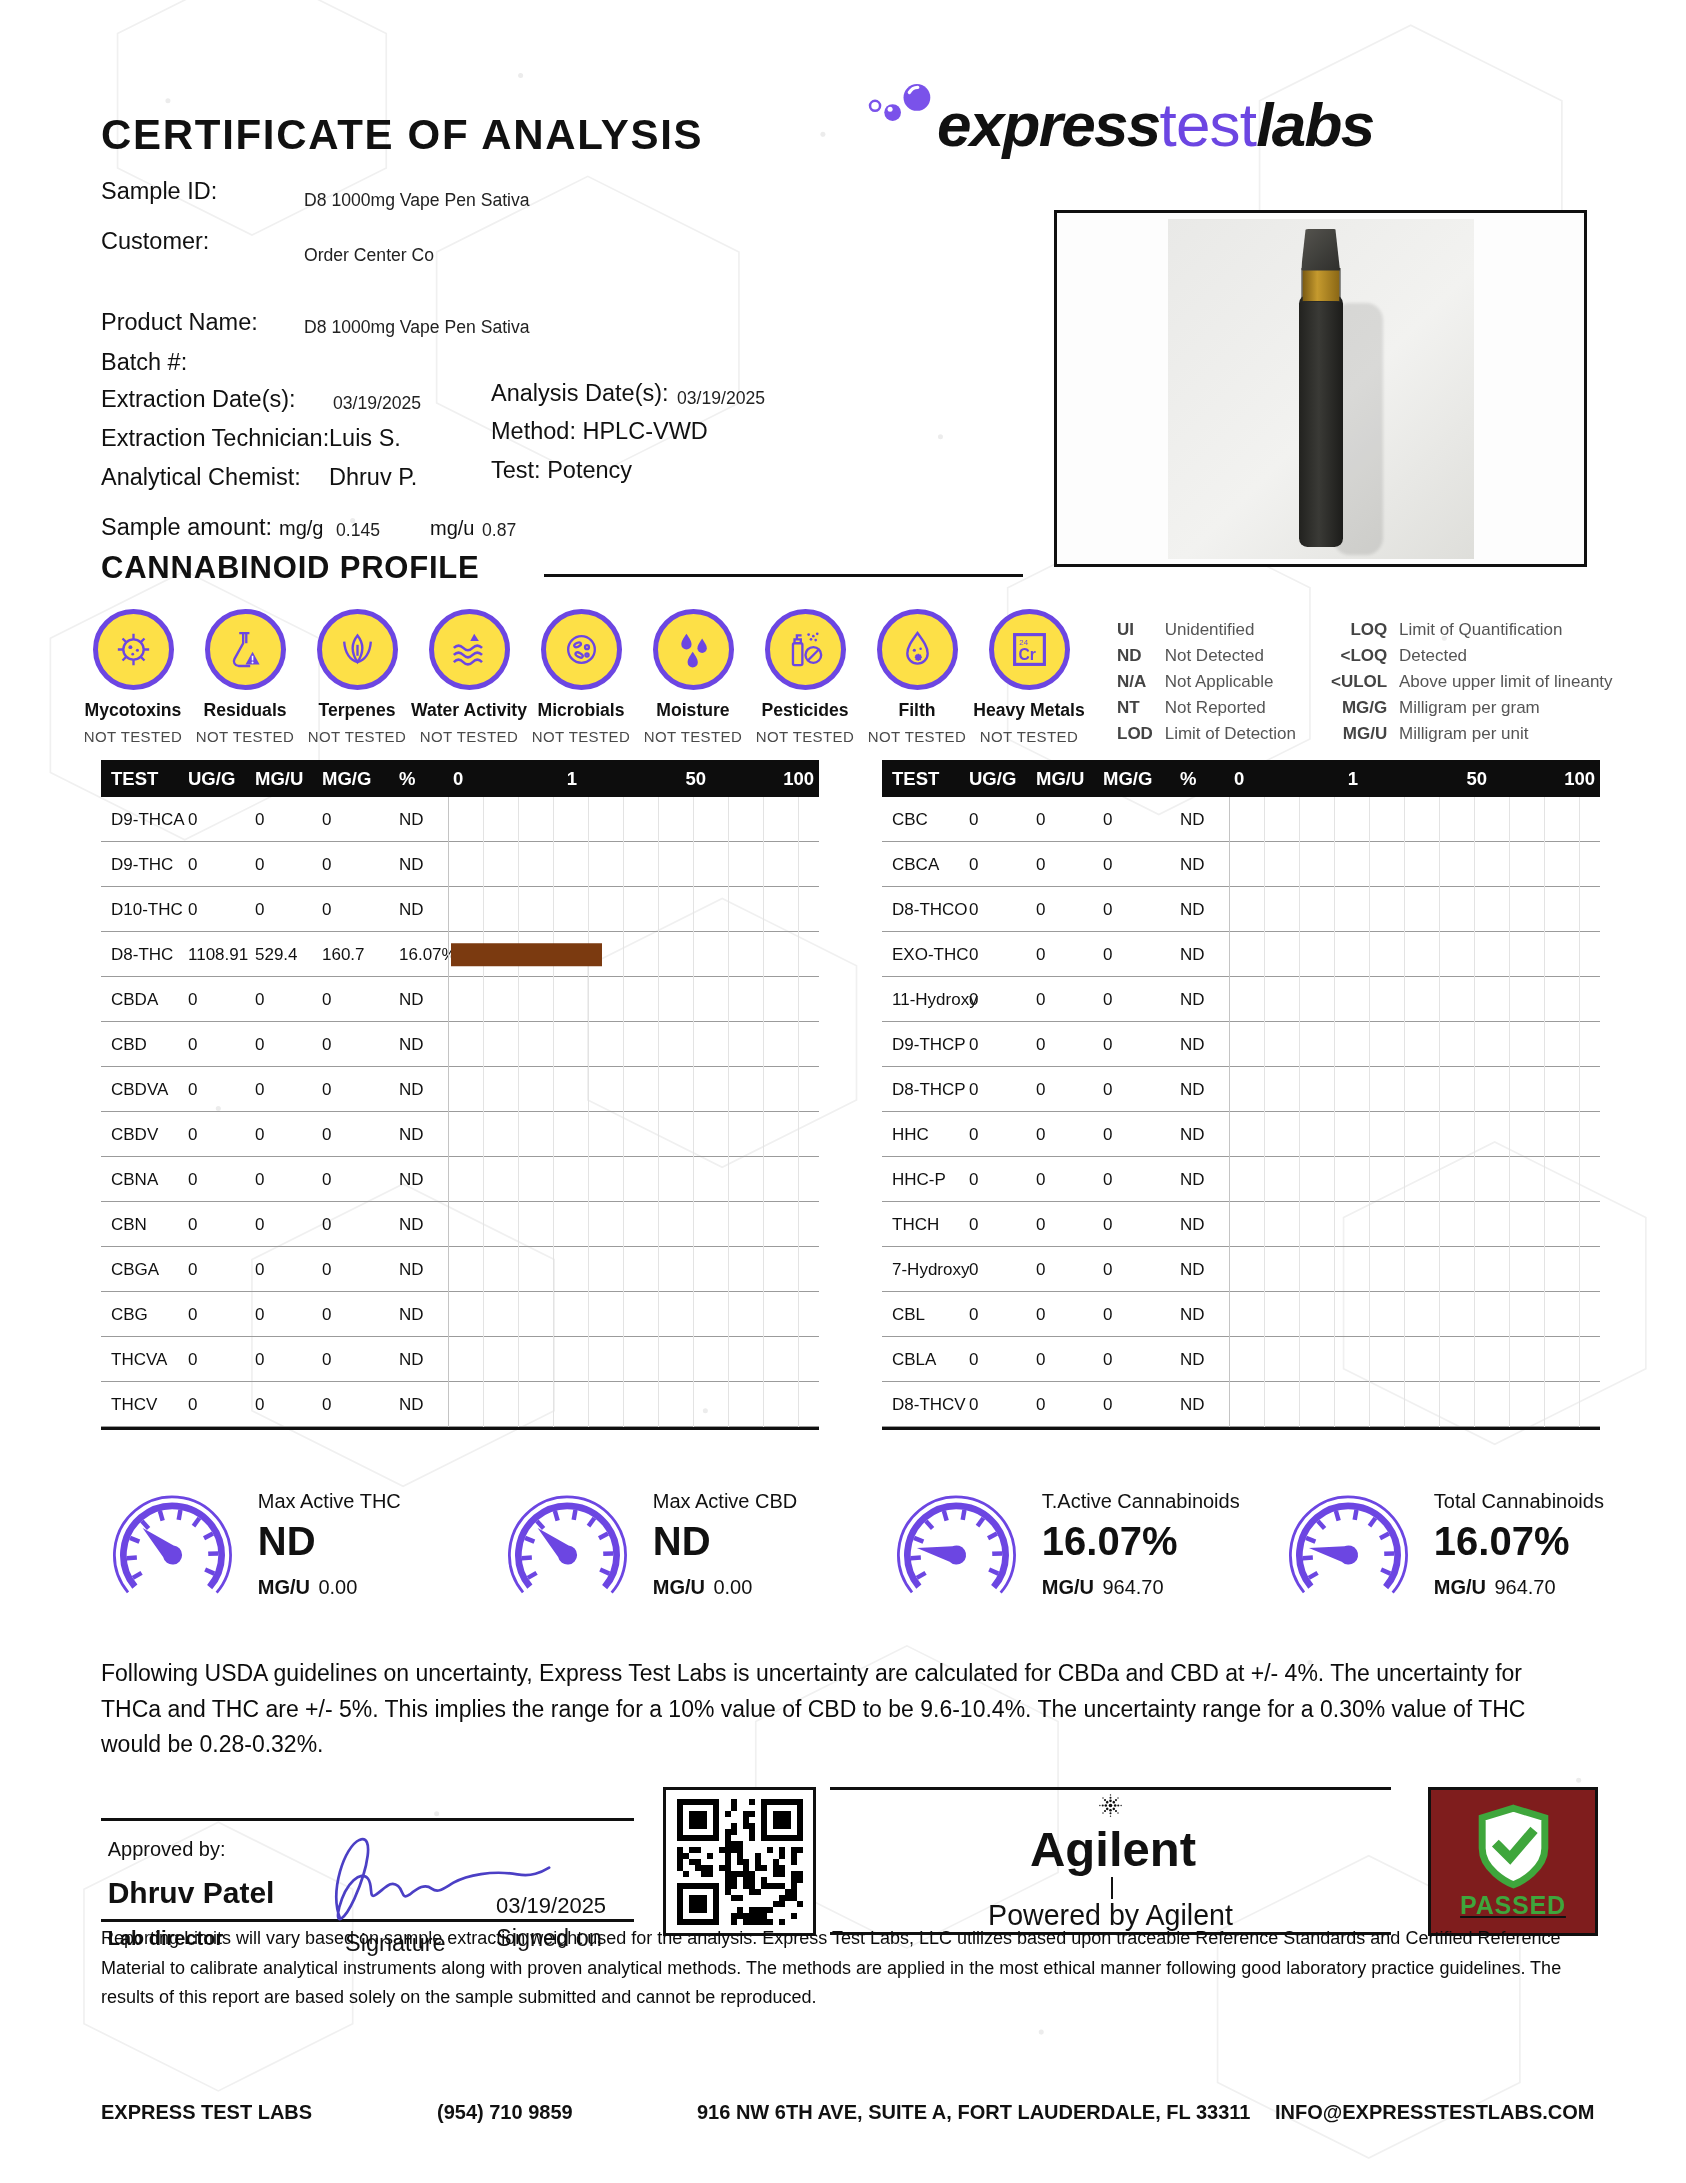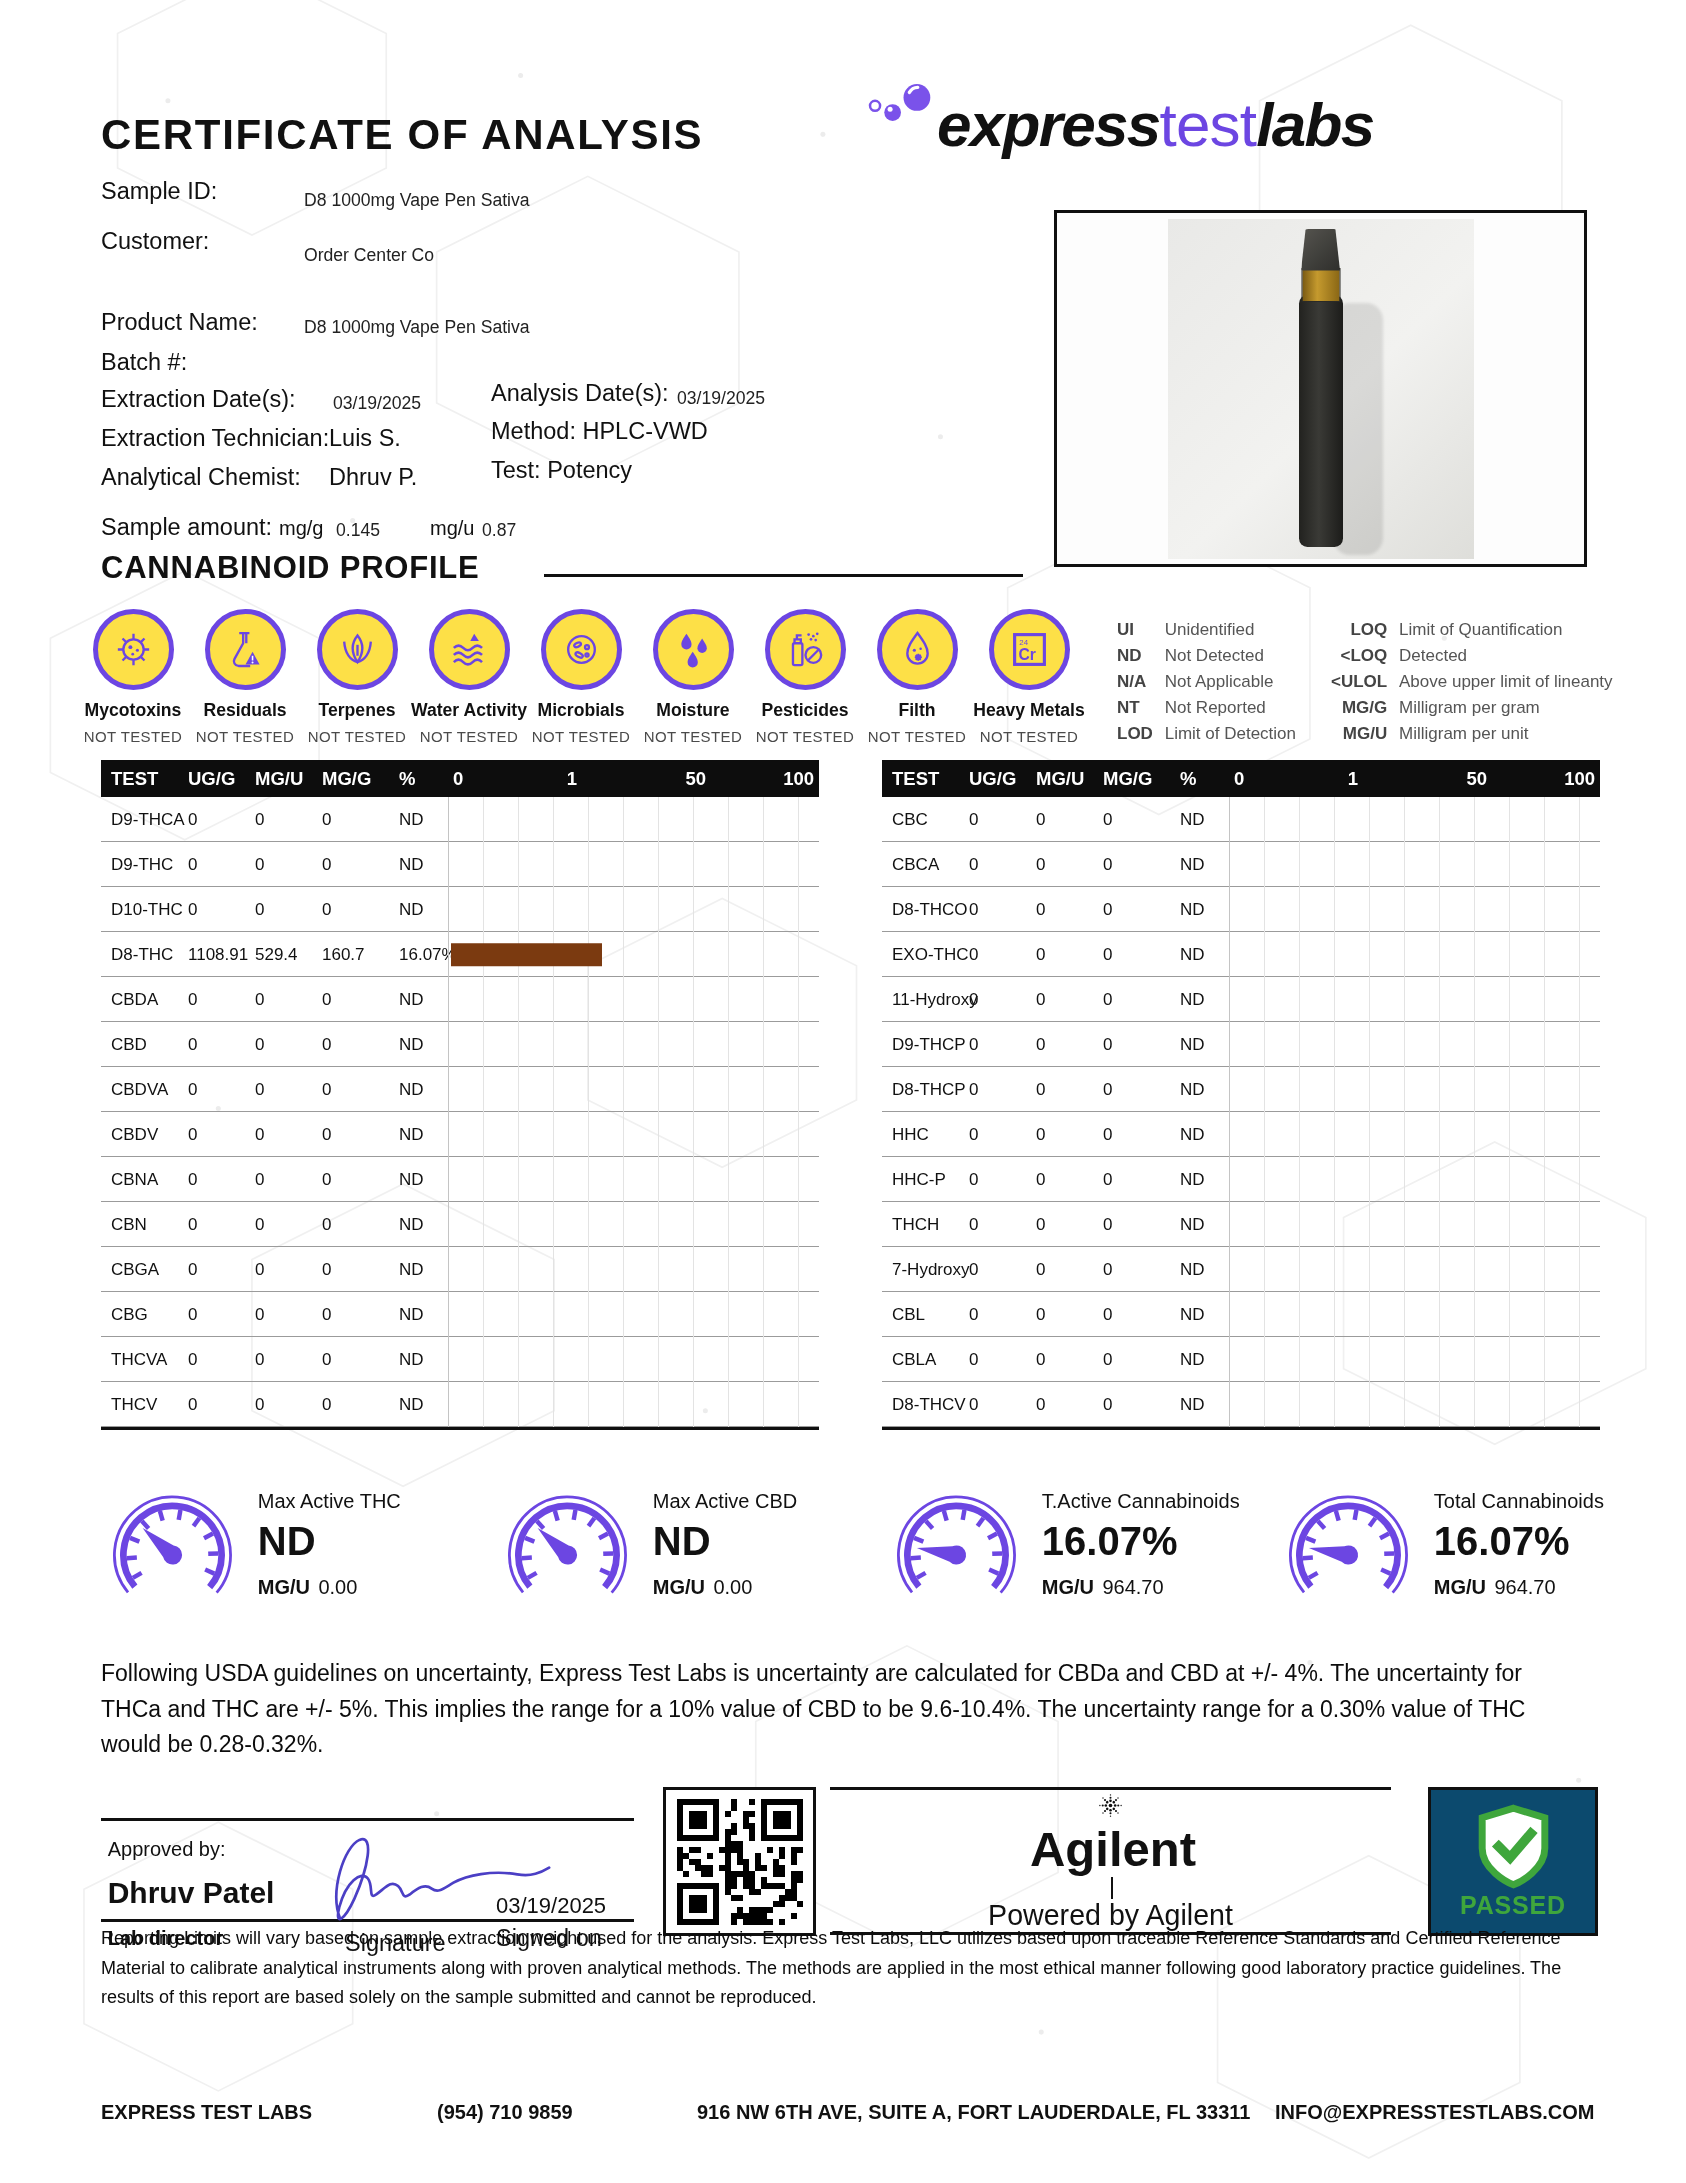--- a/index.html
+++ b/index.html
@@ -80,21 +80,21 @@
   .role { position:absolute; left:6.7px; top:106px; font-size:20px; font-weight:700; }
   .sig { position:absolute; left:193px; top:6.7px; width:277px; height:101px; }
   .sig-label { position:absolute; left:244px; top:109px; font-size:23.5px; }
   .signed-date { position:absolute; left:395px; top:72px; font-size:22px; }
   .signed-on { position:absolute; left:395px; top:104px; font-size:23.5px; }
   .qr-box { position:absolute; left:663px; top:1787px; width:153px; height:149px; border:3.4px solid #101010; display:flex; align-items:center; justify-content:center; background:#fff; }
   .agilent { position:absolute; left:830px; top:1787px; width:561px; height:148px; border-top:3.4px solid #101010; border-bottom:3.4px solid #101010; display:flex; align-items:center;flex-direction:column; }
   .agilent-name { font-size:49px; font-weight:800; margin-left:5px; }
   .ag-div { width:2.5px; height:77px; background:#111; margin:0 22px 0 25px; }
   .powered { font-size:28.6px; }
-  .passed-box { position:absolute; left:1428px; top:1787px; width:170px; height:149px; border:3.4px solid #101010; display:flex; flex-direction:column; align-items:center; justify-content:center; background:#0c4a6e; }
+  .passed-box { position:absolute; left:1428px; top:1787px; width:170px; height:149px; border:3.4px solid #101010; display:flex; flex-direction:column; align-items:center; justify-content:center; background:#7f1d1d;text-decoration:underline; }
   .passed-label { color:#3fa63c; font-size:25px; font-weight:800; letter-spacing:0.8px; margin-top:1.7px; }
 
   
   .disclaimer { position:absolute; left:101px; top:1924px; width:1503px; font-size:18px; line-height:1.65; color:#0c0c0c; }
   .contact { position:absolute; left:0; top:2101px; width:1687px; font-size:20px; font-weight:700; }
   .contact span { position:absolute; white-space:nowrap; }
   .c-company { left:101px; } .c-phone { left:437px; } .c-address { left:697px; } .c-email { left:1275px; }
 
   .ico { width:47px; height:47px; }
 </style>

